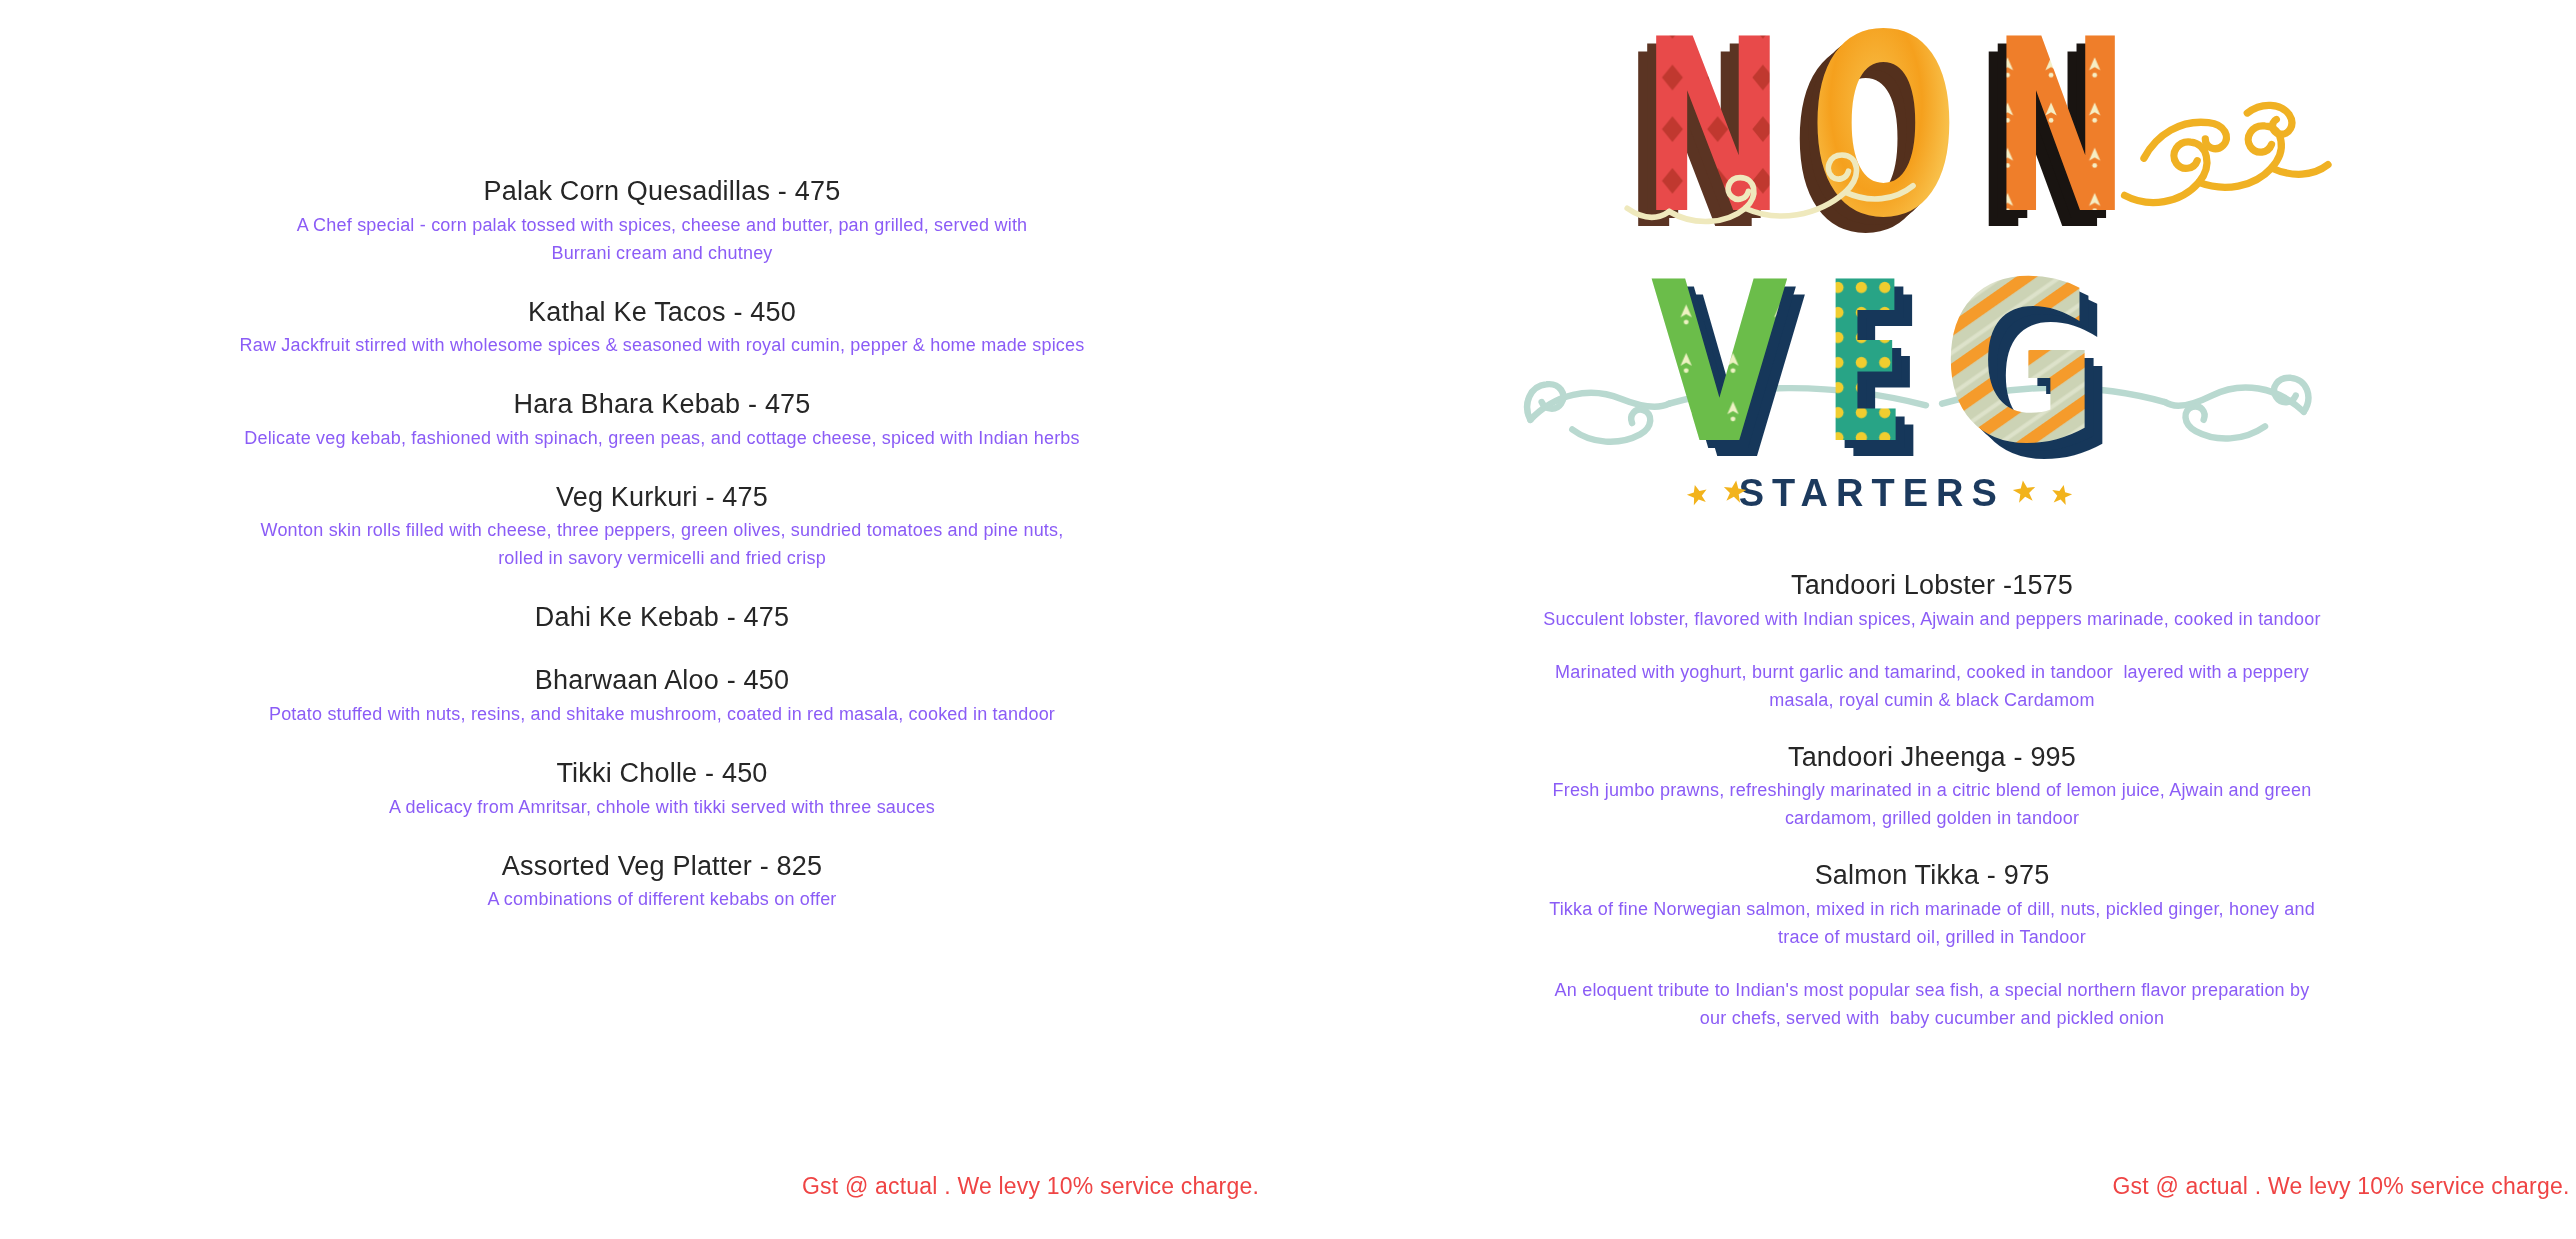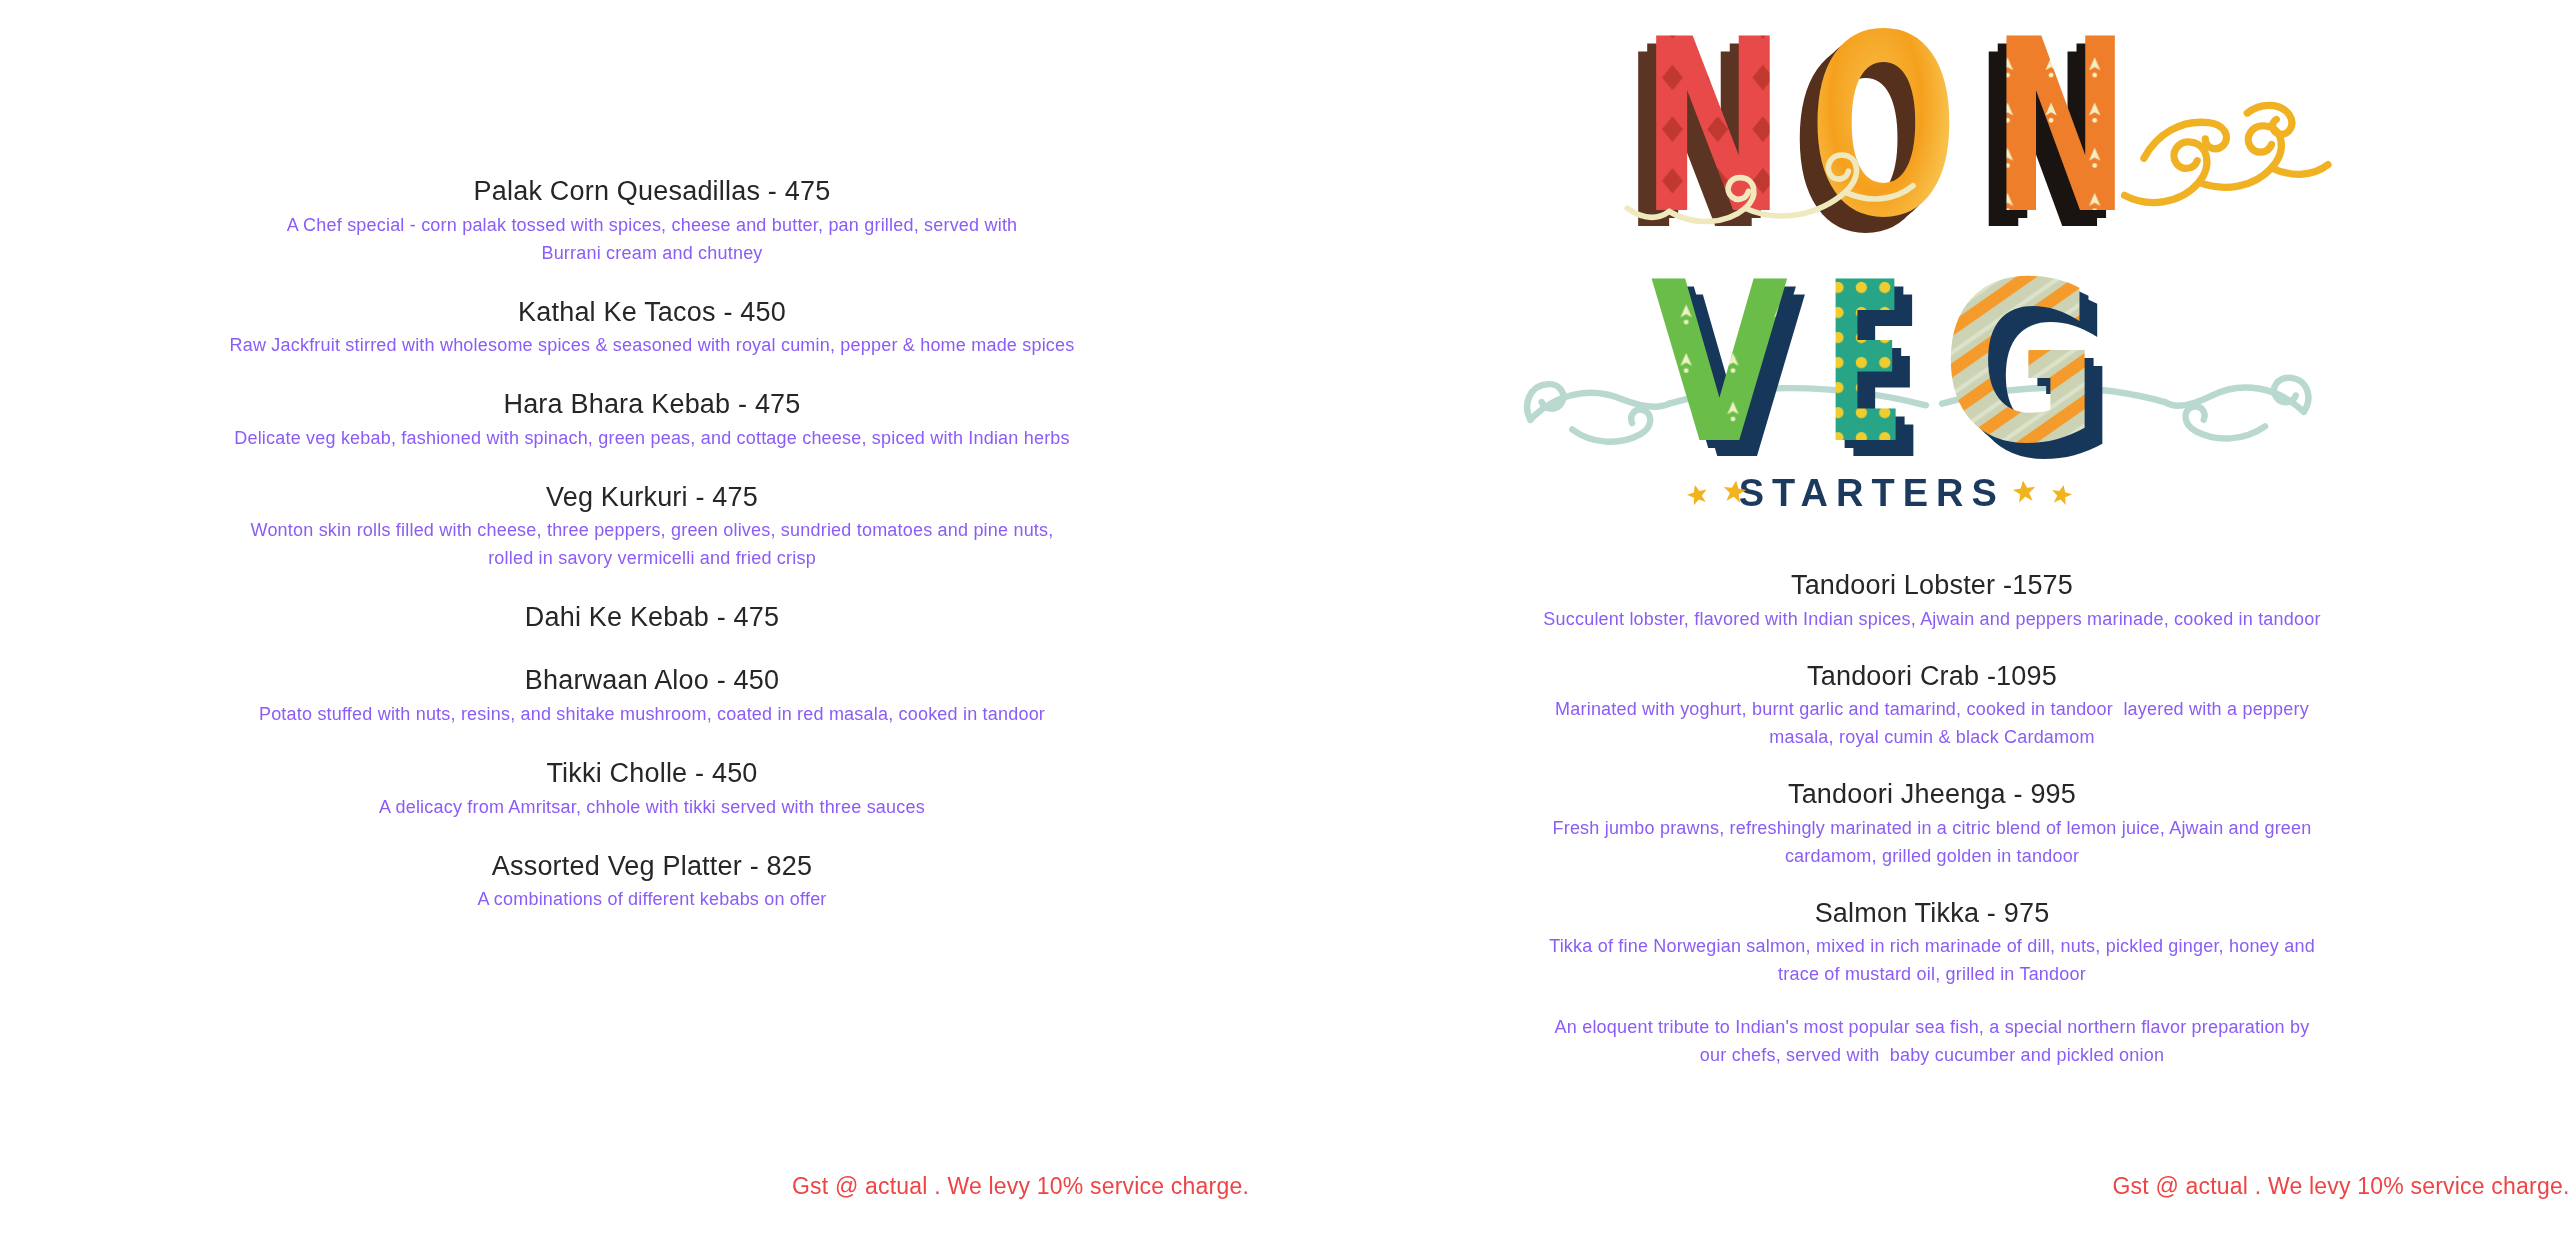--- a/index.html
+++ b/index.html
@@ -1,19 +1,19 @@
 <!DOCTYPE html>
 <html style="font-size:13px"><head>
 <meta charset="utf-8">
 <style>
   html,body{margin:0;padding:0}
   body{width:2576px;height:1240px;background:#ffffff;position:relative;overflow:hidden;
        font-family:"Liberation Sans",sans-serif;color:#2b2b2b}
   .page{position:absolute;top:0;height:1240px}
-  .page-left{left:8px;width:1288px}
+  .page-left{left:18px;width:1288px}
   .page-right{left:1288px;width:1288px}
   .items{text-align:center}
   .page-left .items{width:1212px;margin:0 auto;padding-top:173px}
   .page-right .items{width:1163px;margin:0 auto;padding-top:567px;position:relative}
   .page-left .menu-item{margin-bottom:27px}
   .page-right .menu-item{margin-bottom:25px}
   .item-title{font-size:27px;line-height:36px;letter-spacing:0.2px;margin-bottom:1.6px;color:#262626}
   .item-desc{font-size:18px;line-height:28px;letter-spacing:0.2px;color:#8b5cf6;white-space:pre-wrap}
   .footer{position:absolute;bottom:40px;font-size:23px;color:#ef4444;letter-spacing:0.2px}
   .page-left .footer{right:47px}
@@ -158,21 +158,20 @@
     <use href="#star5" transform="translate(912,609) rotate(-8)" fill="#f2b31c"></use>
     <use href="#star5" transform="translate(958,613) rotate(12) scale(0.9)" fill="#f2b31c"></use>
   </svg>
 
   <div class="items">
     <div class="menu-item">
       <div class="item-title">Tandoori Lobster -1575</div>
       <div class="item-desc">Succulent lobster, flavored with Indian spices, Ajwain and peppers marinade, cooked in tandoor</div>
     </div>
     <div class="menu-item">
-      <div class="item-title">Tandoori Crab -1095</div>
       <div class="item-desc">Marinated with yoghurt, burnt garlic and tamarind, cooked in tandoor  layered with a peppery
 masala, royal cumin &amp; black Cardamom</div>
     </div>
     <div class="menu-item">
       <div class="item-title">Tandoori Jheenga - 995</div>
       <div class="item-desc">Fresh jumbo prawns, refreshingly marinated in a citric blend of lemon juice, Ajwain and green
 cardamom, grilled golden in tandoor</div>
     </div>
     <div class="menu-item">
       <div class="item-title">Salmon Tikka - 975</div>

